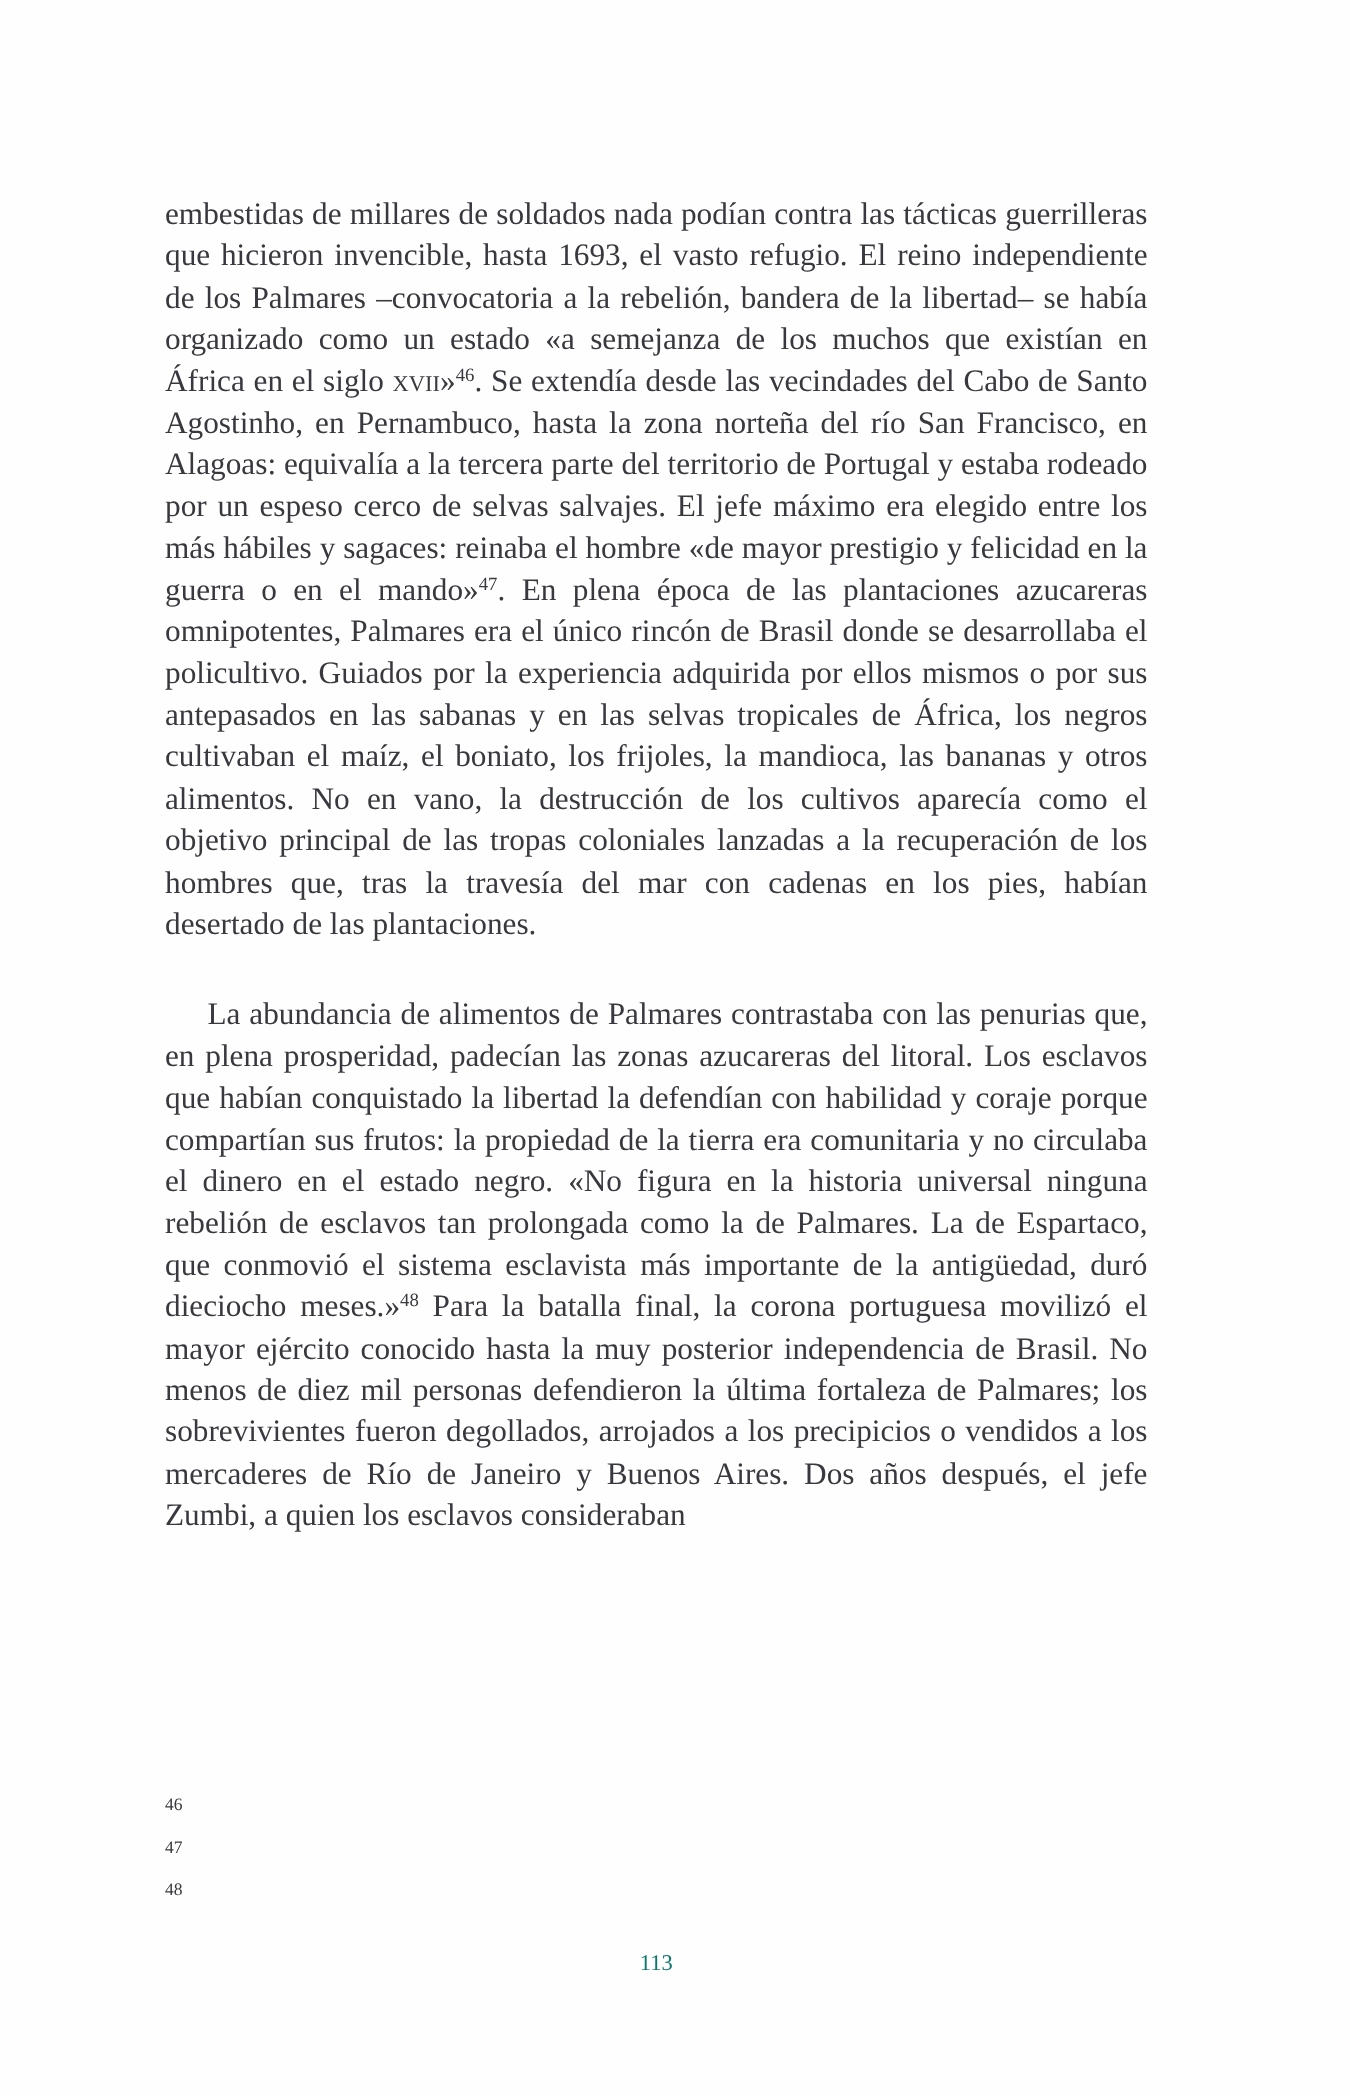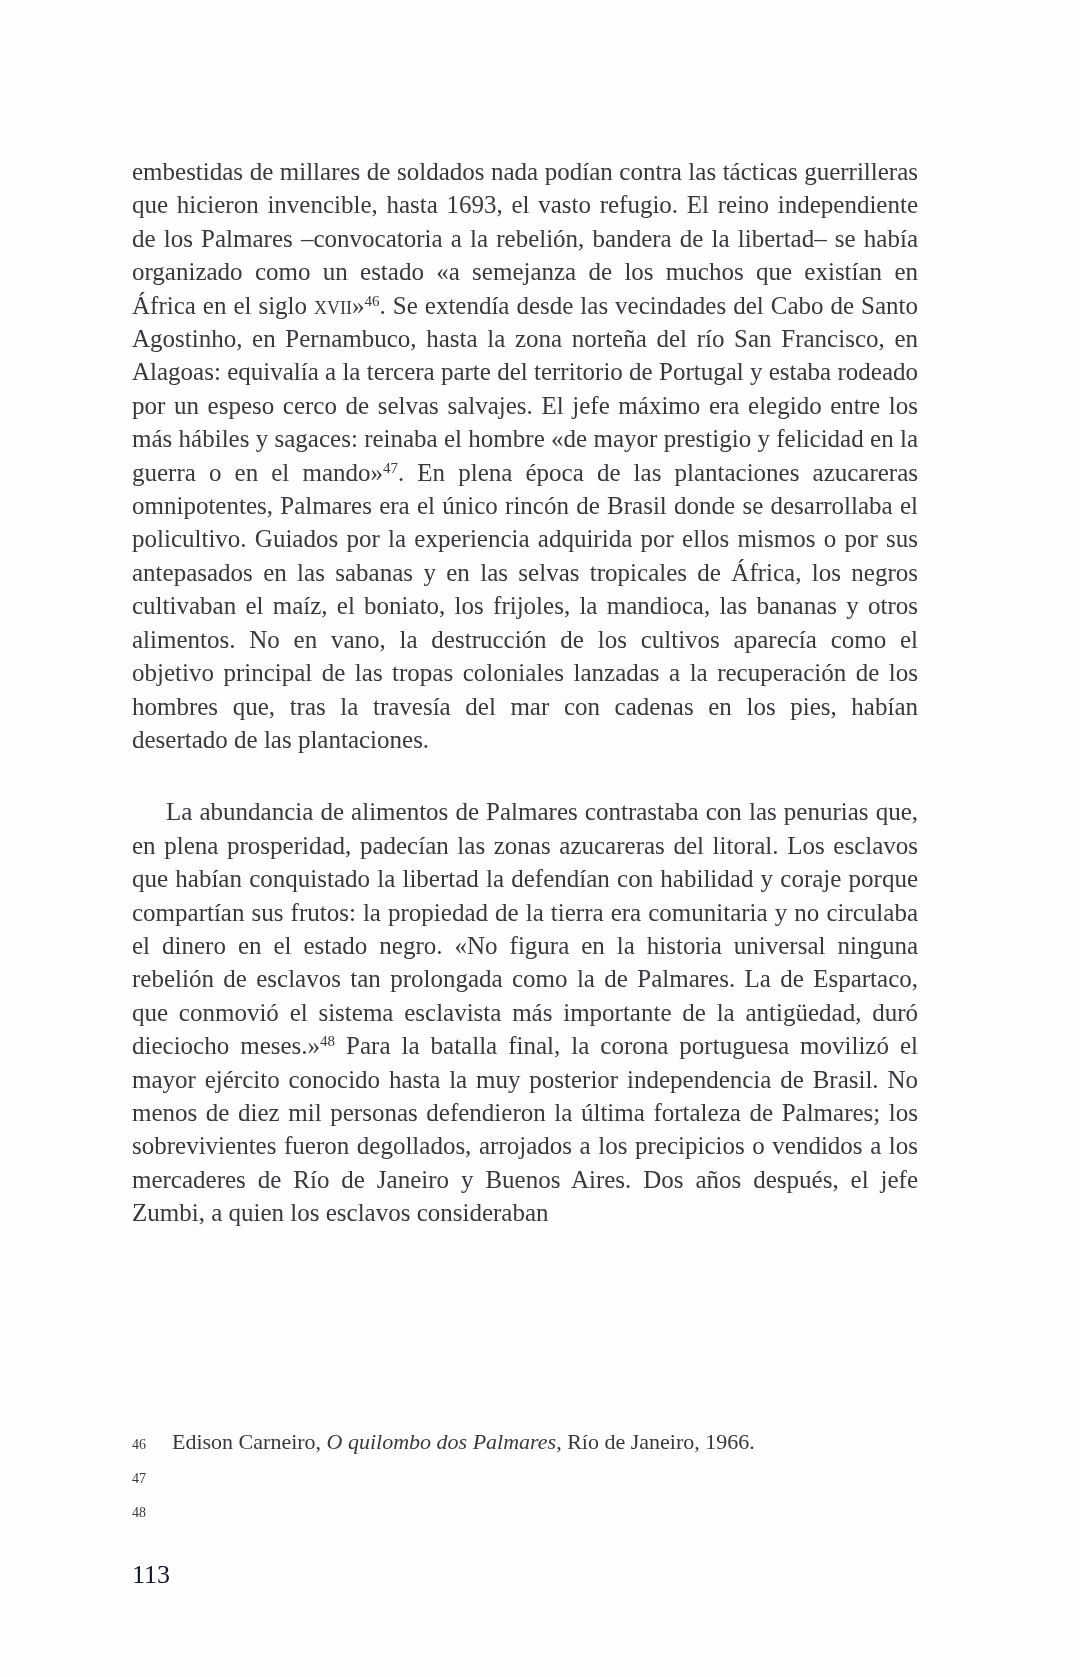--- a/index.html
+++ b/index.html
@@ -76,40 +76,39 @@
     padding-top: 3px;
   }
   .footnote-text {
     flex: 1;
   }
   .page-number {
     position: absolute;
     top: 1560px;
     left: 132px;
     width: 786px;
-    text-align: left;
-    font-size: 26px;
-    color: #0f172a;
+    text-align: center;
+    font-size: 18px;
+    color: #0f766e;
   }
 </style>
 </head>
 <body>
 
 <div class="page">
 
 
   <div class="body-text" id="body-text">
       <p><span>embestidas de millares de soldados nada podían contra las tácticas guerrilleras que hicieron invencible, hasta 1693, el vasto refugio. El reino independiente de los Palmares –convocatoria a la rebelión, bandera de la libertad– se había organizado como un estado «a semejanza de los muchos que existían en África en el siglo </span><span class="sc">xvii</span><span>»</span><span class="sup">46</span><span>. Se extendía desde las vecindades del Cabo de Santo Agostinho, en Pernambuco, hasta la zona norteña del río San Francisco, en Alagoas: equivalía a la tercera parte del territorio de Portugal y estaba rodeado por un espeso cerco de selvas salvajes. El jefe máximo era elegido entre los más hábiles y sagaces: reinaba el hombre «de mayor prestigio y felicidad en la guerra o en el mando»</span><span class="sup">47</span><span>. En plena época de las plantaciones azucareras omnipotentes, Palmares era el único rincón de Brasil donde se desarrollaba el policultivo. Guiados por la experiencia adquirida por ellos mismos o por sus antepasados en las sabanas y en las selvas tropicales de África, los negros cultivaban el maíz, el boniato, los frijoles, la mandioca, las bananas y otros alimentos. No en vano, la destrucción de los cultivos aparecía como el objetivo principal de las tropas coloniales lanzadas a la recuperación de los hombres que, tras la travesía del mar con cadenas en los pies, habían desertado de las plantaciones.</span></p>
       <p class="indent"><span>La abundancia de alimentos de Palmares contrastaba con las penurias que, en plena prosperidad, padecían las zonas azucareras del litoral. Los esclavos que habían conquistado la libertad la defendían con habilidad y coraje porque compartían sus frutos: la propiedad de la tierra era comunitaria y no circulaba el dinero en el estado negro. «No figura en la historia universal ninguna rebelión de esclavos tan prolongada como la de Palmares. La de Espartaco, que conmovió el sistema esclavista más importante de la antigüedad, duró dieciocho meses.»</span><span class="sup">48</span><span> Para la batalla final, la corona portuguesa movilizó el mayor ejército conocido hasta la muy posterior independencia de Brasil. No menos de diez mil personas defendieron la última fortaleza de Palmares; los sobrevivientes fueron degollados, arrojados a los precipicios o vendidos a los mercaderes de Río de Janeiro y Buenos Aires. Dos años después, el jefe Zumbi, a quien los esclavos consideraban</span></p>
     </div>
 
   <div class="footnotes" id="footnotes">
       <div class="footnote">
         <span class="footnote-marker">46</span>
-        <span class="footnote-text"><span>Edison Carneiro, </span><span class="it">O quilombo dos Palmares</span><span>, Río de Janeiro, 1966.</span></span>
       </div>
       <div class="footnote">
         <span class="footnote-marker">47</span>
       </div>
       <div class="footnote">
         <span class="footnote-marker">48</span>
       </div>
     </div>
 
   <div class="page-number">113</div>

